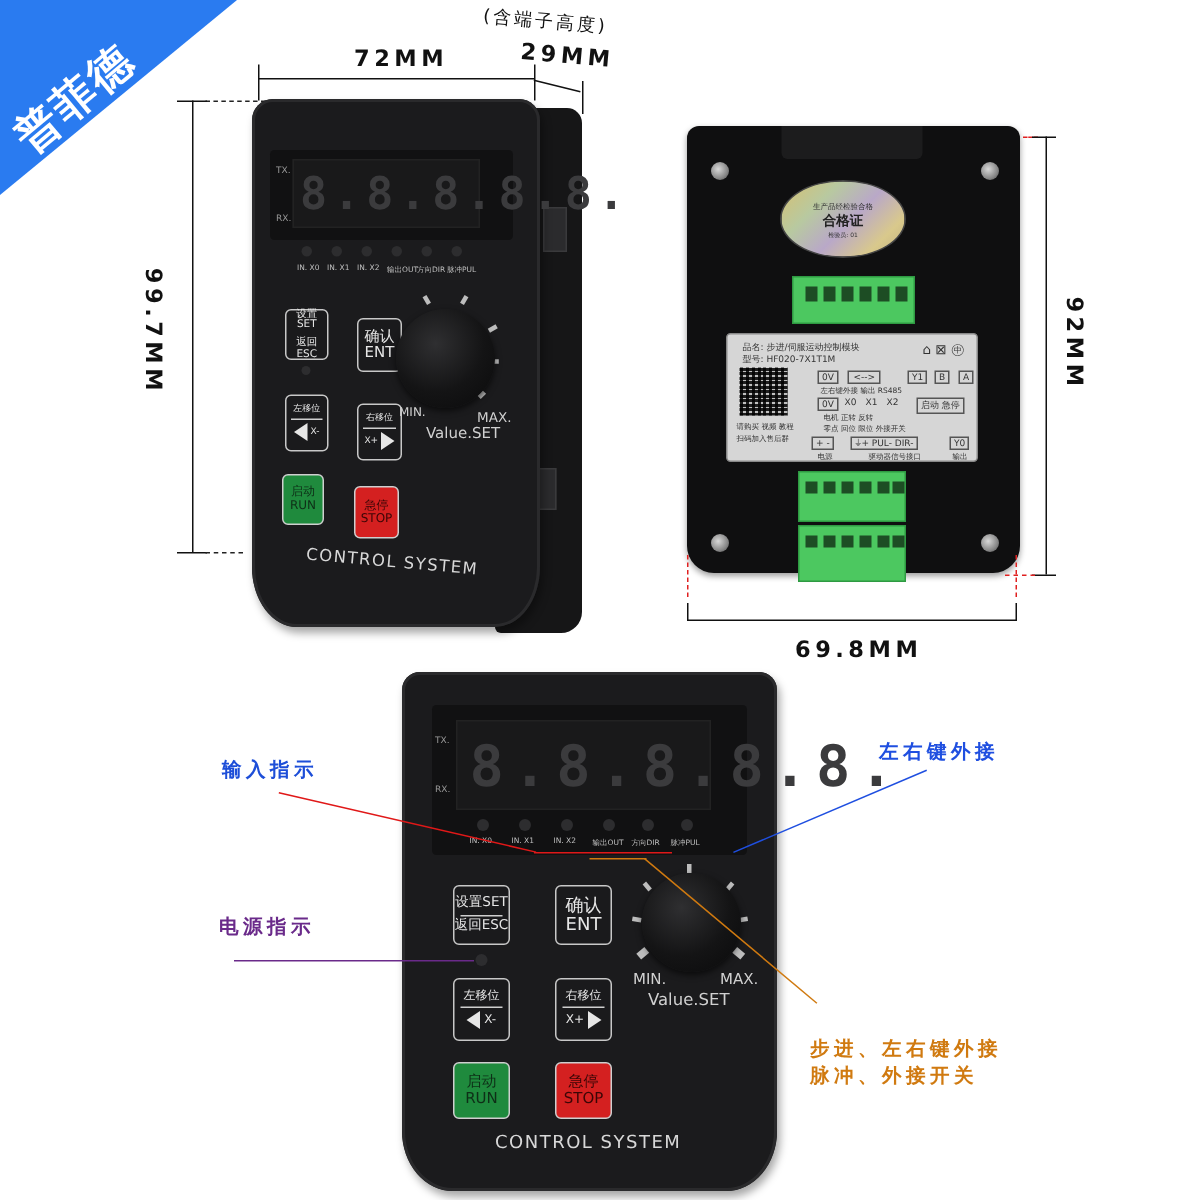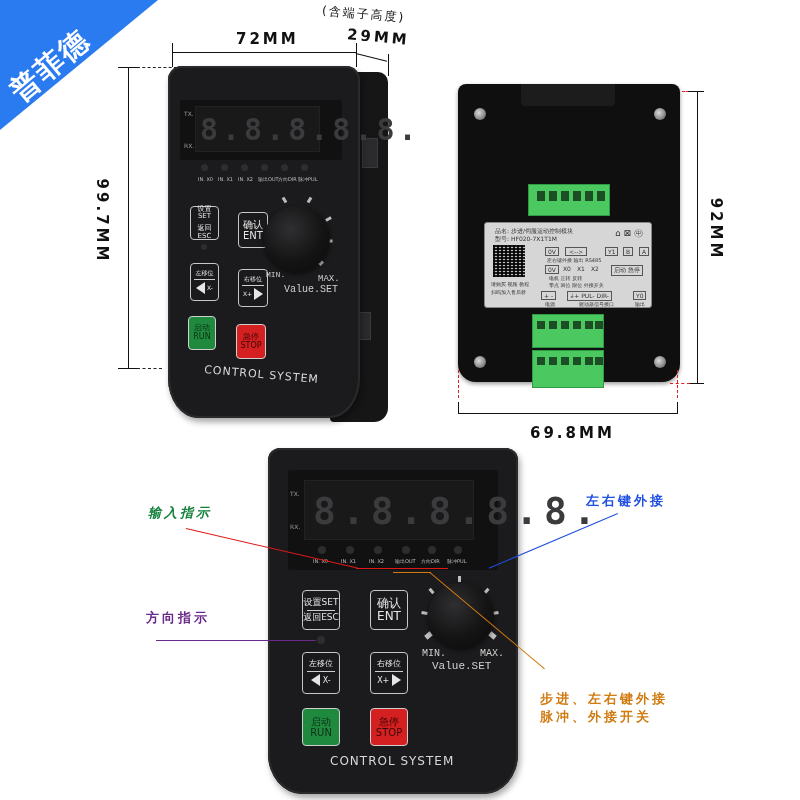--- a/index.html
+++ b/index.html
@@ -36,21 +36,21 @@
   .key { position: absolute; background: #1a1a1c; border: 1.5px solid #c8c8c8; border-radius: 4px; color: #e6e6e6;
     display: flex; flex-direction: column; align-items: center; justify-content: center; text-align: center; line-height: 1.1; }
   .key .sep { width: 80%; height: 1px; background: #cfcfcf; margin: 2px 0; }
   .key-run { background: #1f8a3d; border-color: #cfcfcf; color: #0e2f17; }
   .key-stop { background: #d42020; border-color: #cfcfcf; color: #3b0606; }
   .tri-l { width: 0; height: 0; border-top: 6px solid transparent; border-bottom: 6px solid transparent; border-right: 9px solid #e6e6e6; display: inline-block; vertical-align: middle; }
   .tri-r { width: 0; height: 0; border-top: 6px solid transparent; border-bottom: 6px solid transparent; border-left: 9px solid #e6e6e6; display: inline-block; vertical-align: middle; }
 
   .knob { position: absolute; border-radius: 50%; background: radial-gradient(circle at 40% 35%, #2f2f31 0%, #141415 55%, #0a0a0b 100%); box-shadow: 0 2px 4px rgba(0,0,0,0.6); }
   .knob-tick { position: absolute; background: #bdbdbd; width: 3px; height: 6px; }
-  .knob-label { position: absolute; color: #d0d0d0; white-space: nowrap; font-family: Liberation Mono, monospace; }
+  .knob-label { position: absolute; color: #d0d0d0; white-space: nowrap; }
   .ctrl-label { position: absolute; color: #d8d8d8; white-space: nowrap; letter-spacing: 1px; }
 
   
   .back { position: absolute; background: #0f0f10; border-radius: 8px 8px 18px 18px; box-shadow: 0 2px 4px rgba(0,0,0,0.4); }
   .screw { position: absolute; border-radius: 50%; background: radial-gradient(circle at 40% 40%, #d8d8d8 0%, #888 60%, #444 100%); }
   .seal { position: absolute; border-radius: 50%; background: linear-gradient(135deg, #d8c070 0%, #b8c9a0 30%, #b9a8c8 55%, #d9c98c 80%, #c0b080 100%); border: 1.5px solid #444; display: flex; flex-direction: column; align-items: center; justify-content: center; }
   .seal-top { font-size: 5px; color: #333; }
   .seal-main { font-size: 9px; font-weight: bold; color: #222; }
   .seal-bottom { font-size: 4px; color: #333; }
   .terminal { position: absolute; background: #4cc860; border: 1px solid #2e9a42; }
@@ -160,20 +160,25 @@
   </div>
 </div>
 
 <div>
   <div class="back" style="left:458px;top:84px;width:222px;height:298px;">
     <div class="abs" style="left:63px;top:0;width:94px;height:22px;background:#1c1c1d;border-radius:0 0 4px 4px;"></div>
     <div class="screw" style="left:16px;top:24px;width:12px;height:12px;"></div>
     <div class="screw" style="left:196px;top:24px;width:12px;height:12px;"></div>
     <div class="screw" style="left:16px;top:272px;width:12px;height:12px;"></div>
     <div class="screw" style="left:196px;top:272px;width:12px;height:12px;"></div>
+    <div class="seal" style="left:62px;top:36px;width:84px;height:52px;">
+      <span class="seal-top">生产品经检验合格</span>
+      <span class="seal-main">合格证</span>
+      <span class="seal-bottom">检验员: 01</span>
+    </div>
 
     <div class="terminal" style="left:70px;top:100px;width:82px;height:32px;">
       <div class="term-hole" style="left:8px;top:6px;width:8px;height:10px;"></div>
       <div class="term-hole" style="left:20px;top:6px;width:8px;height:10px;"></div>
       <div class="term-hole" style="left:32px;top:6px;width:8px;height:10px;"></div>
       <div class="term-hole" style="left:44px;top:6px;width:8px;height:10px;"></div>
       <div class="term-hole" style="left:56px;top:6px;width:8px;height:10px;"></div>
       <div class="term-hole" style="left:68px;top:6px;width:8px;height:10px;"></div>
     </div>
 
@@ -297,27 +302,27 @@
       <span>启动</span>
       <span>RUN</span>
     </div>
     <div class="key key-stop" style="left:102px;top:260px;width:38px;height:38px;font-size:10px;">
       <span>急停</span>
       <span>STOP</span>
     </div>
     <div class="ctrl-label" style="left:62px;top:306px;font-size:12px;">CONTROL  SYSTEM</div>
   </div>
 
-  <div class="annot" style="left:148px;top:504px;color:#15803d;font-style:italic;">输入指示</div>
+  <div class="annot" style="left:148px;top:504px;color:#1d4ed8;">输入指示</div>
   <div class="leader" style="left:186px;top:528px;width:176px;background:#e01818;transform:rotate(13deg);"></div>
   <div class="leader" style="left:356px;top:568px;width:92px;background:#e01818;"></div>
 
   <div class="annot" style="left:586px;top:492px;color:#1f4fe0;">左右键外接</div>
   <div class="leader" style="left:618px;top:514px;width:140px;background:#1f4fe0;transform:rotate(157deg);"></div>
 
-  <div class="annot" style="left:146px;top:609px;color:#6a2a8a;">方向指示</div>
+  <div class="annot" style="left:146px;top:609px;color:#6a2a8a;">电源指示</div>
   <div class="leader" style="left:156px;top:640px;width:160px;background:#6a2a8a;"></div>
 
   <div class="annot" style="left:540px;top:690px;color:#d07a10;">步进、左右键外接</div>
   <div class="annot" style="left:540px;top:708px;color:#d07a10;">脉冲、外接开关</div>
   <div class="leader" style="left:393px;top:572px;width:38px;background:#d07a10;"></div>
   <div class="leader" style="left:430px;top:572px;width:150px;background:#d07a10;transform:rotate(40deg);"></div>
 </div>
 
 </body></html>

